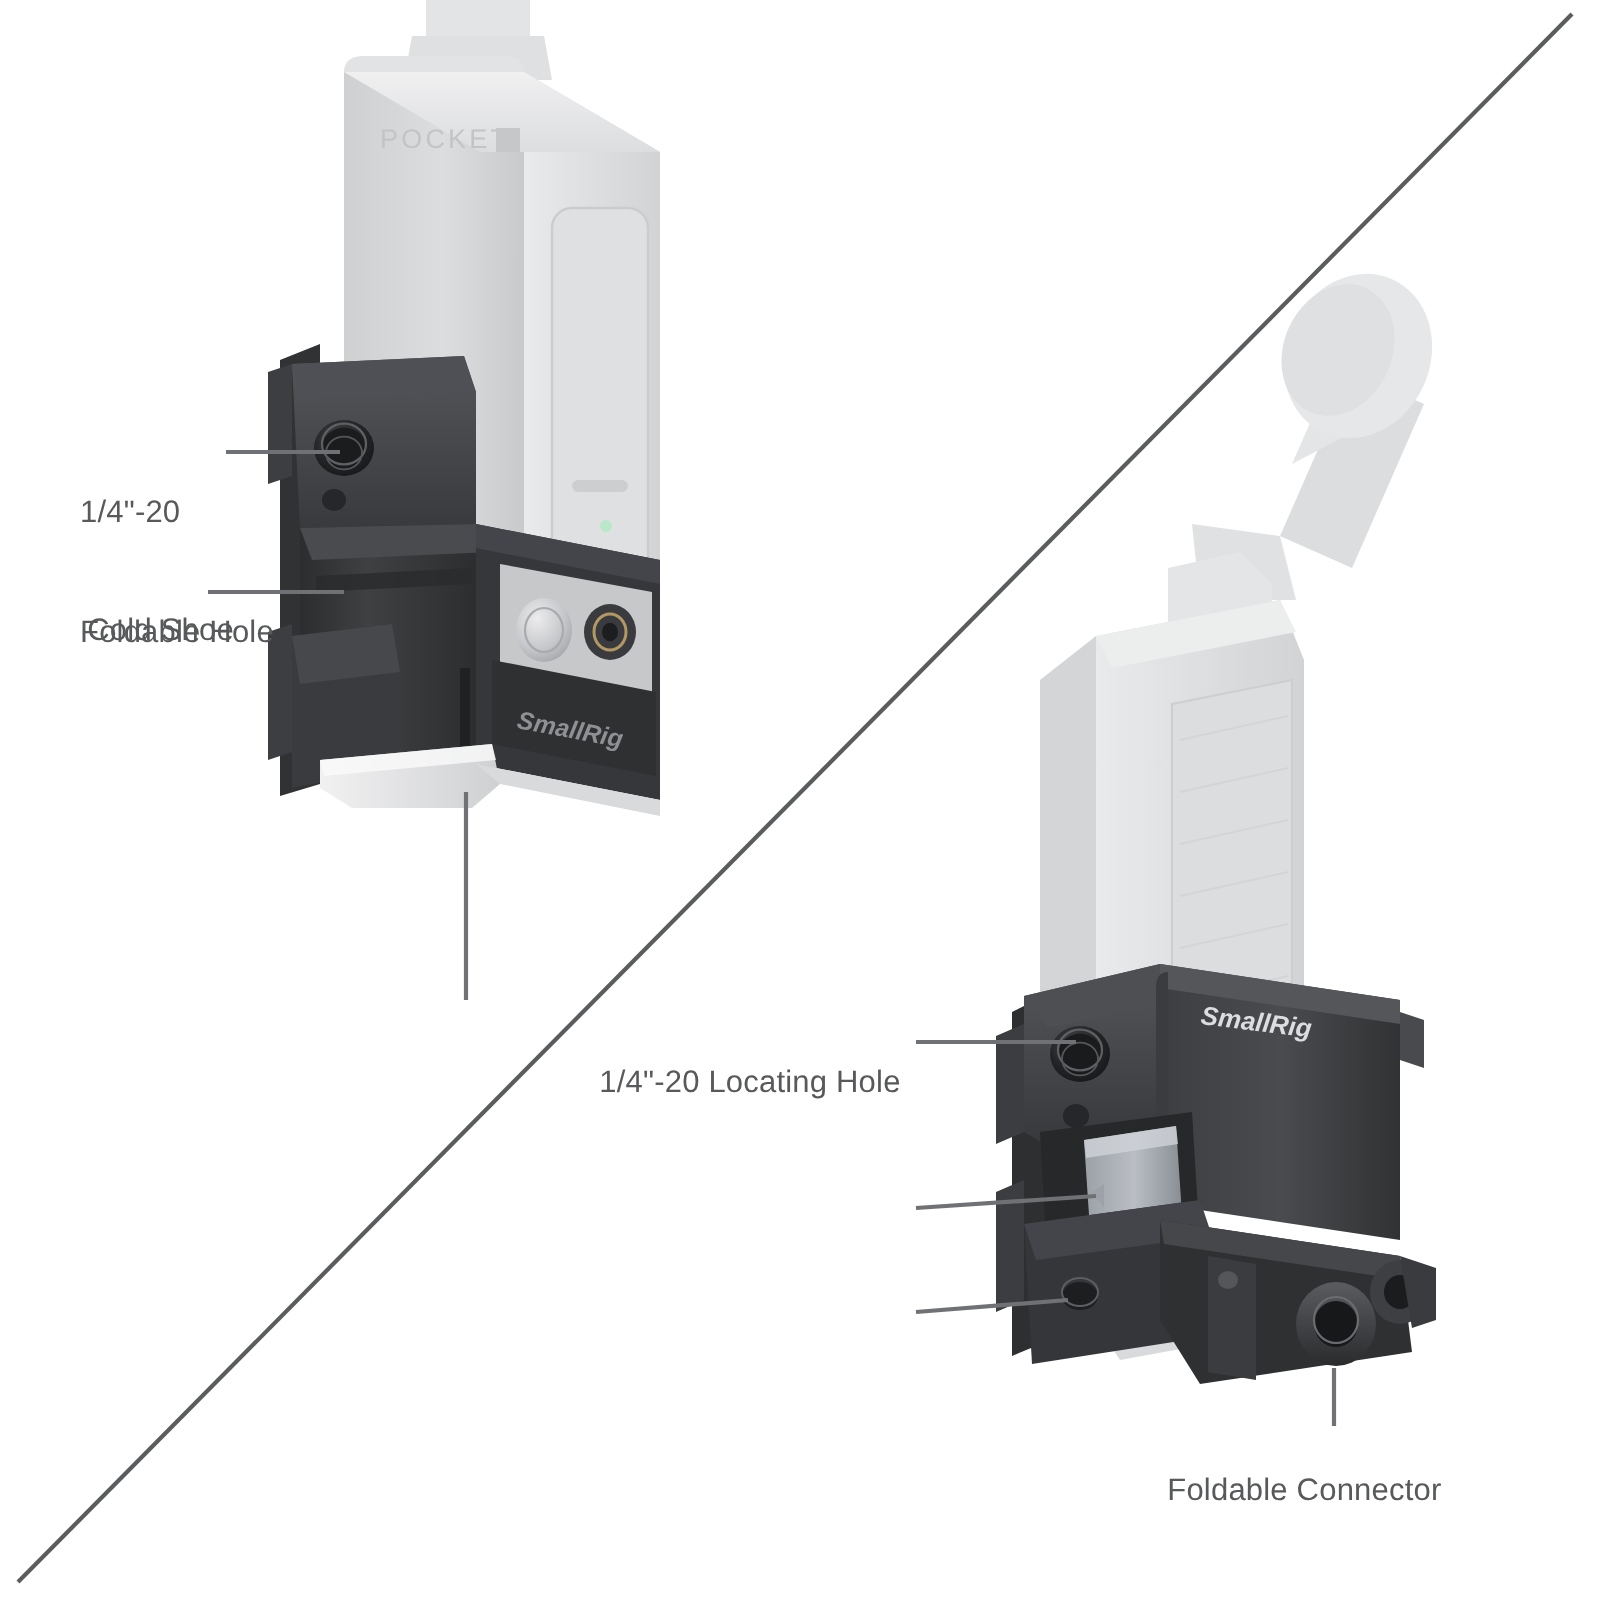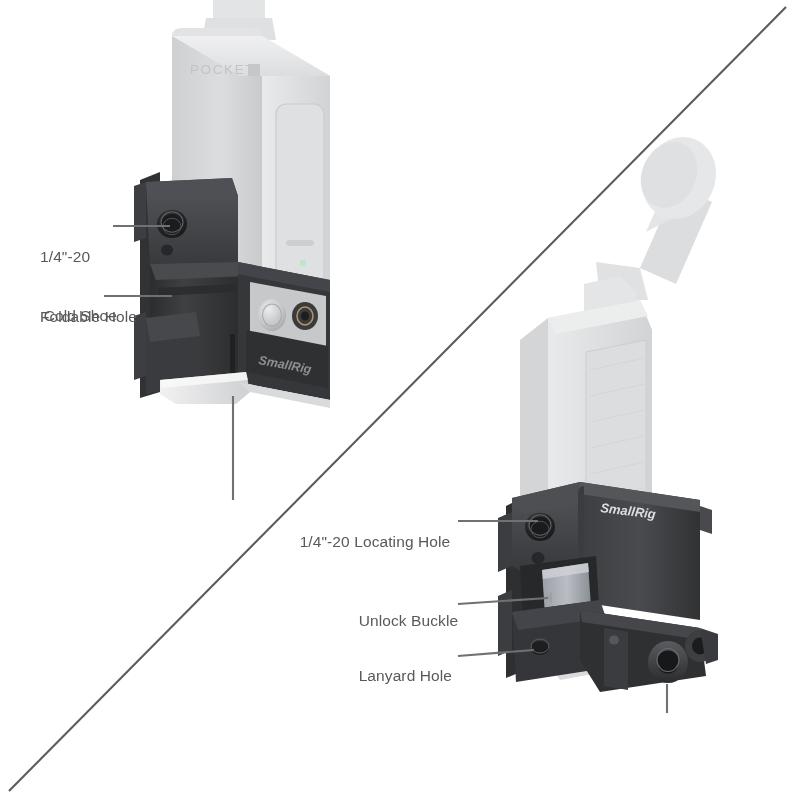--- a/index.html
+++ b/index.html
@@ -276,22 +276,19 @@
 
   <div class="callout c-l2">
     <span>Cold Shoe</span>
   </div>
 
 
   <div class="callout c-r1">
     <span>1/4"-20 Locating Hole</span>
   </div>
 
-  <div class="callout c-r2">
-    <span>Unlock Buckle</span>
-  </div>
-
-  <div class="callout c-r3">
-    <span>Lanyard Hole</span>
-  </div>
-
+
+
+  <div class="callout c-r4">
+    <span>Foldable Connector</span>
+  </div>
 
 </div>
 
 </body></html>

